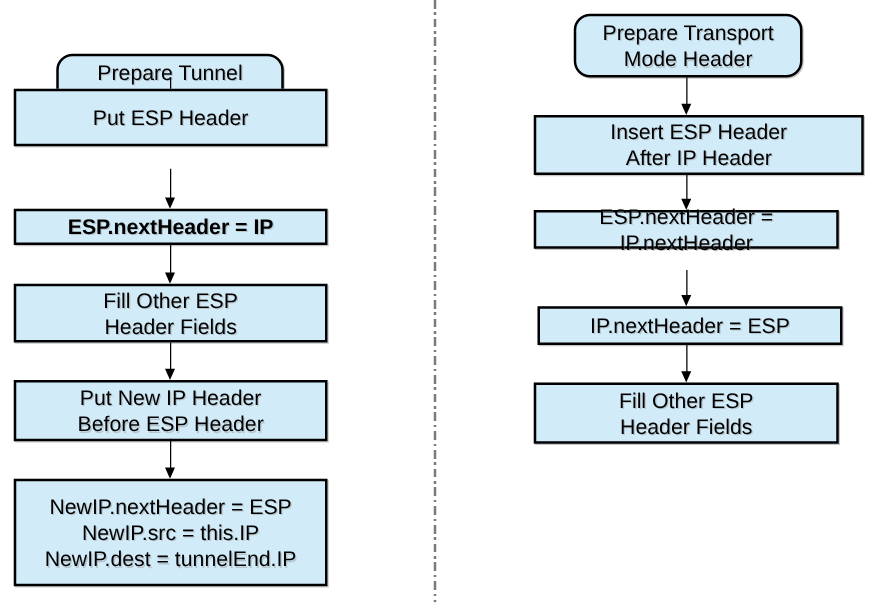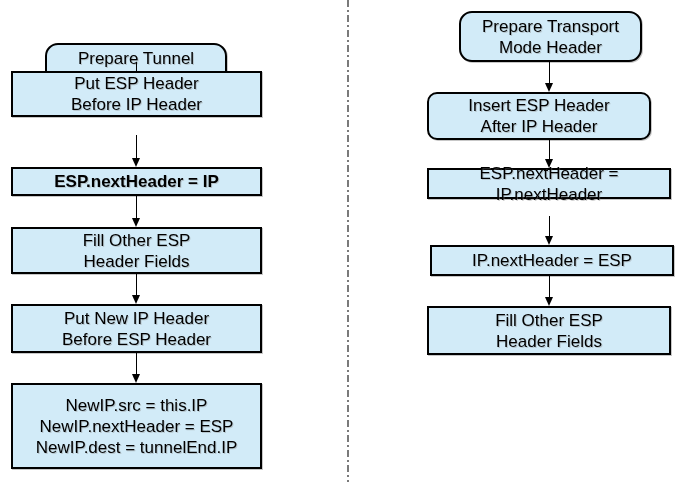--- a/index.html
+++ b/index.html
@@ -86,21 +86,20 @@
       <span>Mode Header</span>
     </div>
 
     <div class="arrow" style="left:132px; top:62px; height:27px;">
       <span class="stem"></span>
       <span class="head"></span>
     </div>
 
     <div class="node" style="left:11px; top:71px; width:251px; height:46px;">
       <span>Put ESP Header</span>
-      <span>Before IP Header</span>
     </div>
 
     <div class="arrow" style="left:132px; top:135px; height:32px;">
       <span class="stem"></span>
       <span class="head"></span>
     </div>
 
     <div class="node" style="left:11px; top:167px; width:251px; height:29px;font-weight:bold;">
       <span>ESP.nextHeader = IP</span>
     </div>
@@ -124,40 +123,40 @@
       <span>Put New IP Header</span>
       <span>Before ESP Header</span>
     </div>
 
     <div class="arrow" style="left:132px; top:351px; height:32px;">
       <span class="stem"></span>
       <span class="head"></span>
     </div>
 
     <div class="node" style="left:11px; top:383px; width:251px; height:86px;">
+      <span>NewIP.nextHeader = ESP</span>
       <span>NewIP.src = this.IP</span>
-      <span>NewIP.nextHeader = ESP</span>
       <span>NewIP.dest = tunnelEnd.IP</span>
     </div>
 
   </section>
 
   <section>
 
     <div class="node rounded" style="left:459px; top:11px; width:183px; height:51px;">
       <span>Prepare Transport</span>
       <span>Mode Header</span>
     </div>
 
     <div class="arrow" style="left:545px; top:62px; height:30px;">
       <span class="stem"></span>
       <span class="head"></span>
     </div>
 
-    <div class="node" style="left:427px; top:92px; width:224px; height:48px;border-radius:10px;">
+    <div class="node" style="left:427px; top:92px; width:264px; height:48px;">
       <span>Insert ESP Header</span>
       <span>After IP Header</span>
     </div>
 
     <div class="arrow" style="left:545px; top:140px; height:28px;">
       <span class="stem"></span>
       <span class="head"></span>
     </div>
 
     <div class="node" style="left:427px; top:168px; width:244px; height:31px;">

